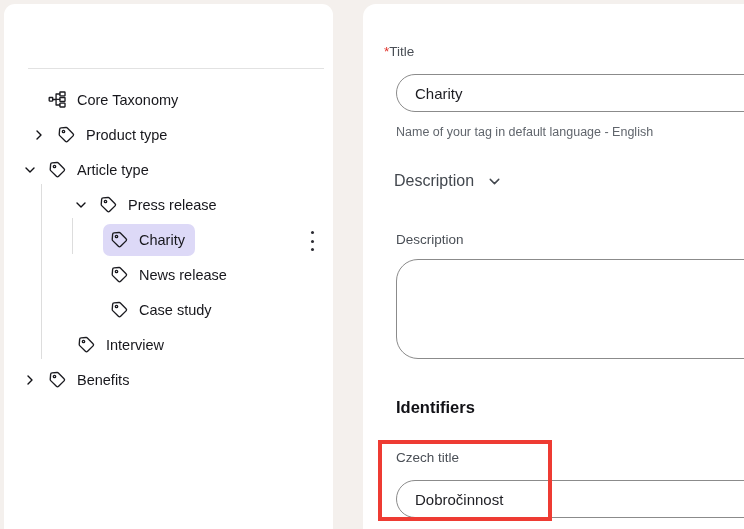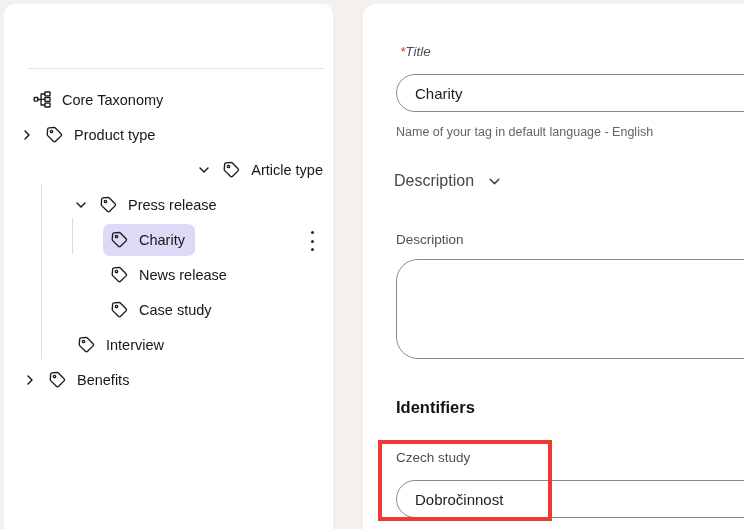--- a/index.html
+++ b/index.html
@@ -180,21 +180,21 @@
     border-radius: 22px;
     background: #ffffff;
     font-size: 15px;
     color: #1d1d22;
     padding: 0 18px;
     box-sizing: border-box;
     font-family: "Liberation Sans", sans-serif;
     outline: none;
   }
 
-  #title-label { left: 37px; top: 40px; font-size: 13.5px; font-style: italic; }
+  #title-label { left: 21px; top: 40px; font-size: 13.5px; }
   #title-input { left: 33px; top: 70px; width: 420px; height: 38px; }
   #title-hint {
     left: 33px; top: 121px;
     font-size: 12.5px; color: #60656c;
   }
 
   #identifiers-toggle {
     position: absolute;
     left: 31px;
     top: 165px;
@@ -261,48 +261,48 @@
 
 <div id="tree-panel">
 
 
   <div id="panel-divider"></div>
 
   <div class="guide" id="guide-l1"></div>
   <div class="guide" id="guide-l2"></div>
 
   <div id="tree-list">
-      <div class="tree-row" style="">
+      <div class="tree-row" style="padding-left: 15px;">
         <span class="chev-slot"></span>
         <span class="row-inner">
           <svg class="hier-icon" viewBox="0 0 24 24" fill="none" stroke="#1b1b20" stroke-width="1.7" stroke-linecap="round" stroke-linejoin="round">
             <rect x="1.5" y="9.5" width="4.5" height="4.5" rx="0.6"></rect>
             <rect x="15" y="2.5" width="6.5" height="5" rx="0.6"></rect>
             <rect x="15" y="9.5" width="6.5" height="5" rx="0.6"></rect>
             <rect x="15" y="16.5" width="6.5" height="5" rx="0.6"></rect>
             <path d="M6 11.8h4.2V5h4.8M10.2 11.8H15M6 12.2h4.2V19h4.8"></path>
           </svg>
           <span class="row-label">Core Taxonomy</span>
         </span>
       </div>
-      <div class="tree-row" style="padding-left: 12px;">
+      <div class="tree-row" style="padding-left: 24px;">
         <span class="chev-slot">
           <svg class="chev" viewBox="0 0 24 24" fill="none" stroke="#111116" stroke-width="2.1" stroke-linecap="round" stroke-linejoin="round">
             <polyline points="9 6 15 12 9 18"></polyline>
           </svg>
         </span>
         <span class="row-inner">
           <svg class="tag-icon" viewBox="0 0 24 24" fill="none" stroke="#1b1b20" stroke-width="1.7" stroke-linecap="round" stroke-linejoin="round">
             <path d="M20.6 13.4 13.4 20.6a2 2 0 0 1-2.8 0L3.4 13.4a2 2 0 0 1-.58-1.6l.5-6.3a2 2 0 0 1 1.84-1.84l6.3-.5a2 2 0 0 1 1.6.58l7.2 7.2a2 2 0 0 1 0 2.82Z"></path>
             <circle cx="8.2" cy="8.2" r="1.5"></circle>
           </svg>
           <span class="row-label">Product type</span>
         </span>
       </div>
-      <div class="tree-row" style=" justify-content: flex-end;">
+      <div class="tree-row" style="padding-left: 15px;">
         <span class="chev-slot">
           <svg class="chev" viewBox="0 0 24 24" fill="none" stroke="#111116" stroke-width="2.1" stroke-linecap="round" stroke-linejoin="round">
             <polyline points="6 9 12 15 18 9"></polyline>
           </svg>
         </span>
         <span class="row-inner">
           <svg class="tag-icon" viewBox="0 0 24 24" fill="none" stroke="#1b1b20" stroke-width="1.7" stroke-linecap="round" stroke-linejoin="round">
             <path d="M20.6 13.4 13.4 20.6a2 2 0 0 1-2.8 0L3.4 13.4a2 2 0 0 1-.58-1.6l.5-6.3a2 2 0 0 1 1.84-1.84l6.3-.5a2 2 0 0 1 1.6.58l7.2 7.2a2 2 0 0 1 0 2.82Z"></path>
             <circle cx="8.2" cy="8.2" r="1.5"></circle>
           </svg>
@@ -400,17 +400,17 @@
     <svg id="identifiers-chevron" viewBox="0 0 24 24" fill="none" stroke="#42474e" stroke-width="2" stroke-linecap="round" stroke-linejoin="round">
       <polyline points="6 9 12 15 18 9"></polyline>
     </svg>
   </div>
 
   <div class="field-label" id="description-label">Description</div>
   <textarea id="description-input" placeholder="" style=""></textarea>
 
   <div id="translations-heading">Identifiers</div>
 
-  <div class="field-label" id="czech-label">Czech study</div>
+  <div class="field-label" id="czech-label">Czech title</div>
   <input class="text-input" id="czech-input" type="text" value="Dobročinnost" style="">
 </div>
 
 <div id="annotation-box"></div>
 
 </body></html>

